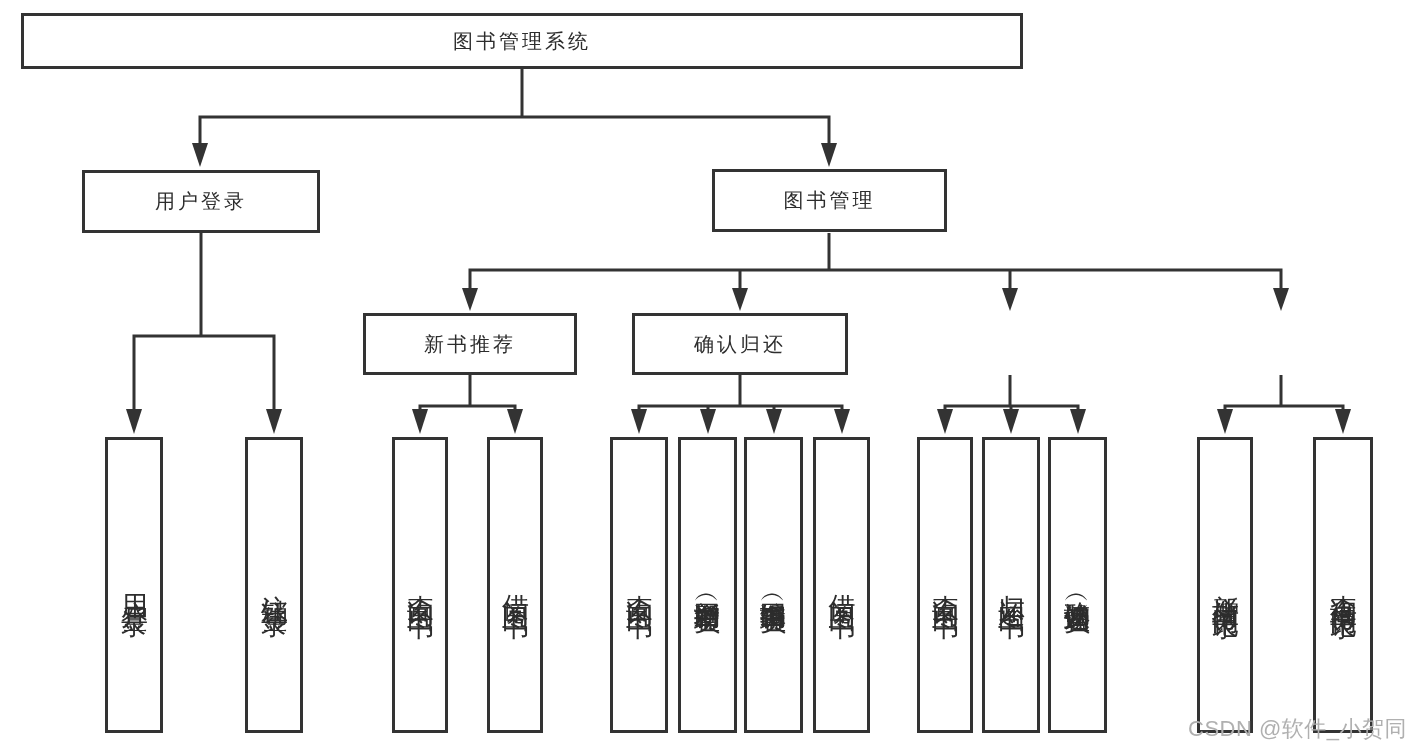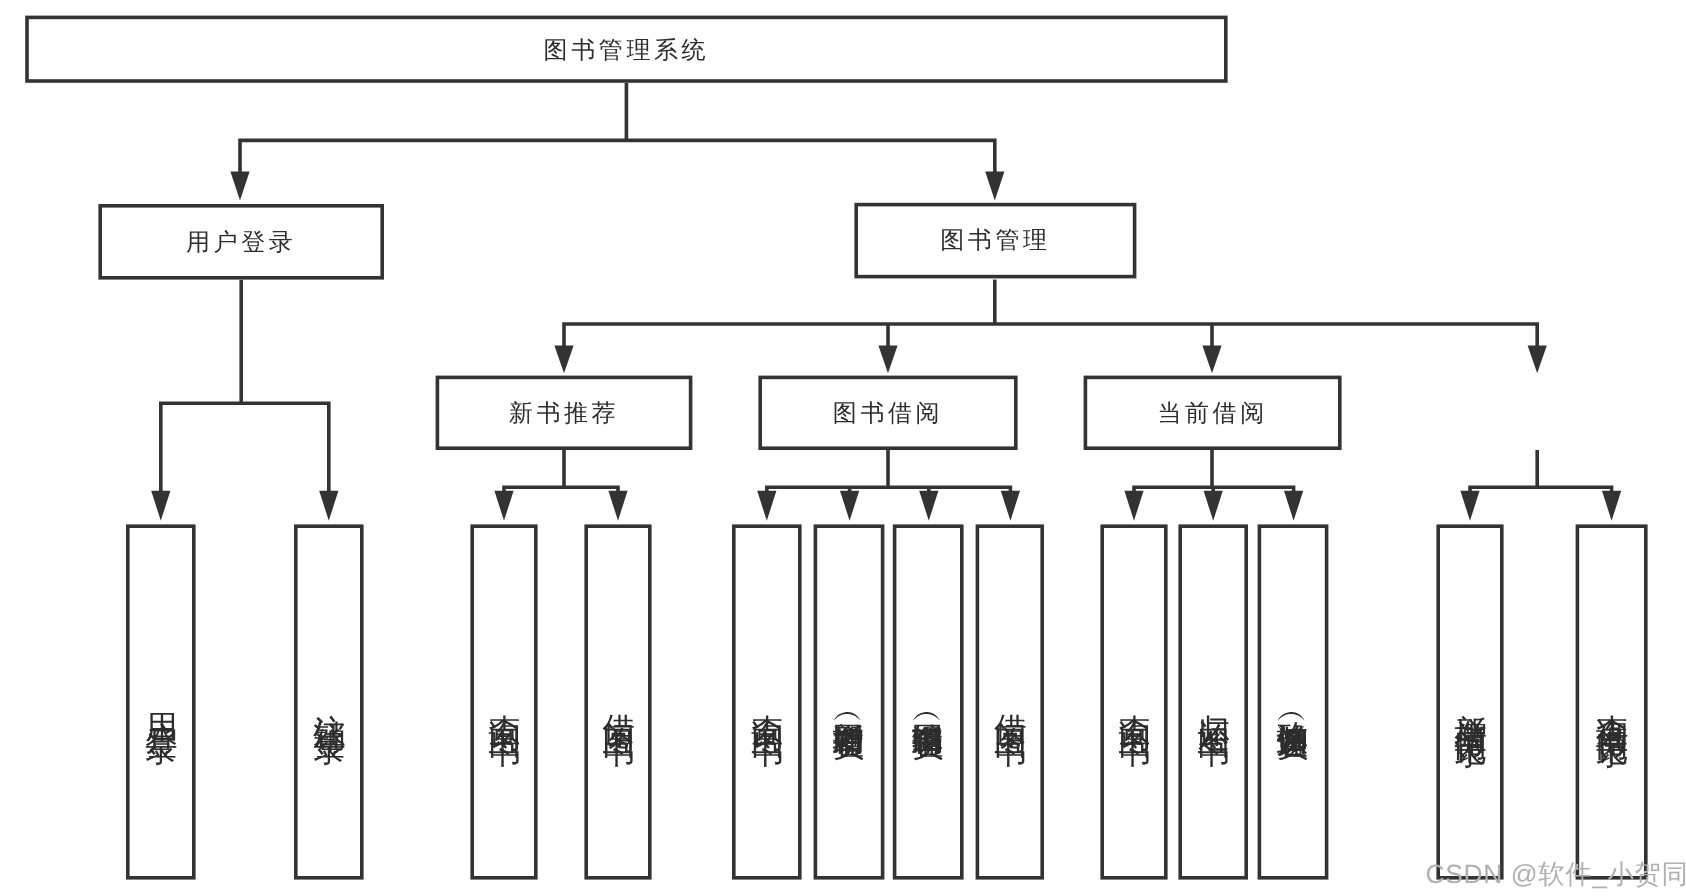--- a/index.html
+++ b/index.html
@@ -121,24 +121,21 @@
     <span>用户登录</span>
   </div>
   <div class="node h-node" style="left:363px; top:313px; width:214px; height:62px;">
     <span>新书推荐</span>
   </div>
 
   <div class="node h-node" style="left:712px; top:169px; width:235px; height:63px;">
     <span>图书管理</span>
   </div>
   <div class="node h-node" style="left:632px; top:313px; width:216px; height:62px;">
-    <span>图书借阅</span>
-  </div>
-  <div class="node h-node" style="left:903px; top:313px; width:215px; height:62px;">
-    <span>当前借阅</span>
+    <span>确认归还</span>
   </div>
 
   <div class="node v-node" style="left:105px; top:437px; width:58px; height:296px;">
     <span>用户登录</span>
   </div>
   <div class="node v-node" style="left:245px; top:437px; width:58px; height:296px;">
     <span>注销登录</span>
   </div>
 
   <div class="node v-node" style="left:392px; top:437px; width:56px; height:296px;">

